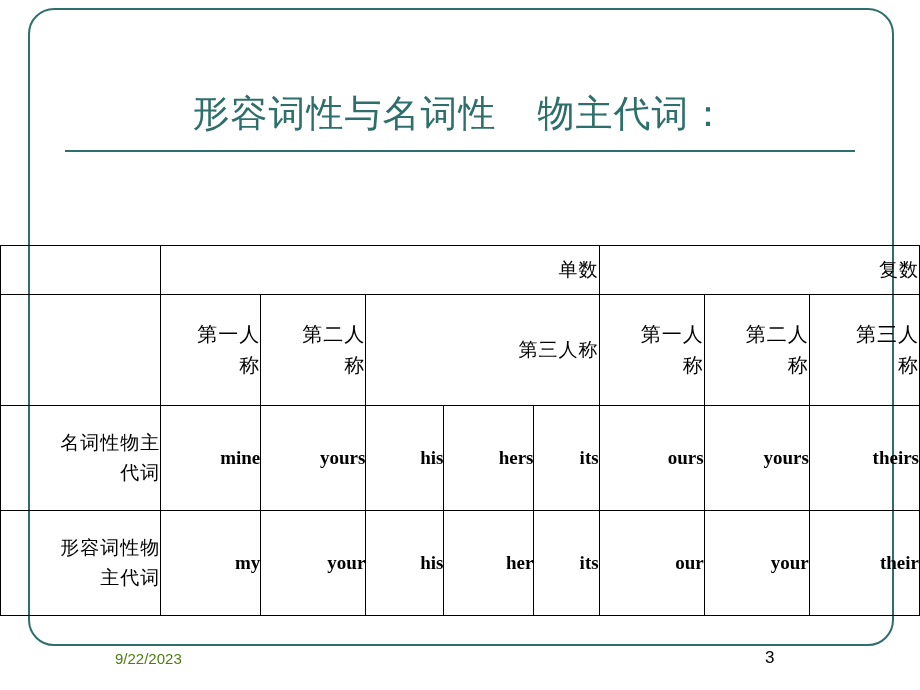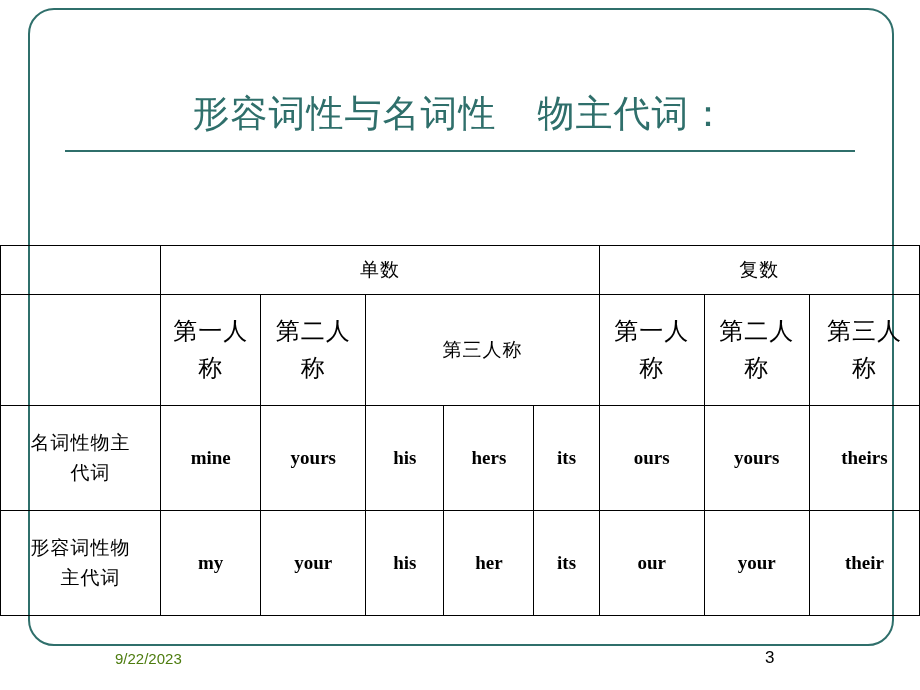--- a/index.html
+++ b/index.html
@@ -58,42 +58,42 @@
   table.pron {
     position: absolute;
     left: 0px;
     top: 245px;
     width: 920px;
     border-collapse: collapse;
     table-layout: fixed;
   }
   table.pron td {
     border: 1px solid #000000;
-    text-align: center;
+    text-align: right;
     vertical-align: middle;
     font-family: "Liberation Serif", serif;
     font-size: 19px;
     color: #000000;
     padding: 0;
   }
   td.blank {
     border-left: none;
   }
   .hdr-row1 td { height: 48px; }
   .hdr-row2 td { height: 110px; }
   .data-row td { height: 104px; }
   .cn {
     font-family: "Liberation Serif", serif;
     font-size: 19px;
     line-height: 1.5;
     letter-spacing: 1px;
   }
   .cn-person {
     display: block;
-    font-size: 24px;
+    font-size: 20px;
     line-height: 1.55;
     letter-spacing: 1px;
   }
   .en {
     font-family: "DejaVu Sans", sans-serif;
     font-size: 20px;
     font-weight: bold;
     letter-spacing: 0px;
   }
   .rowlabel {

